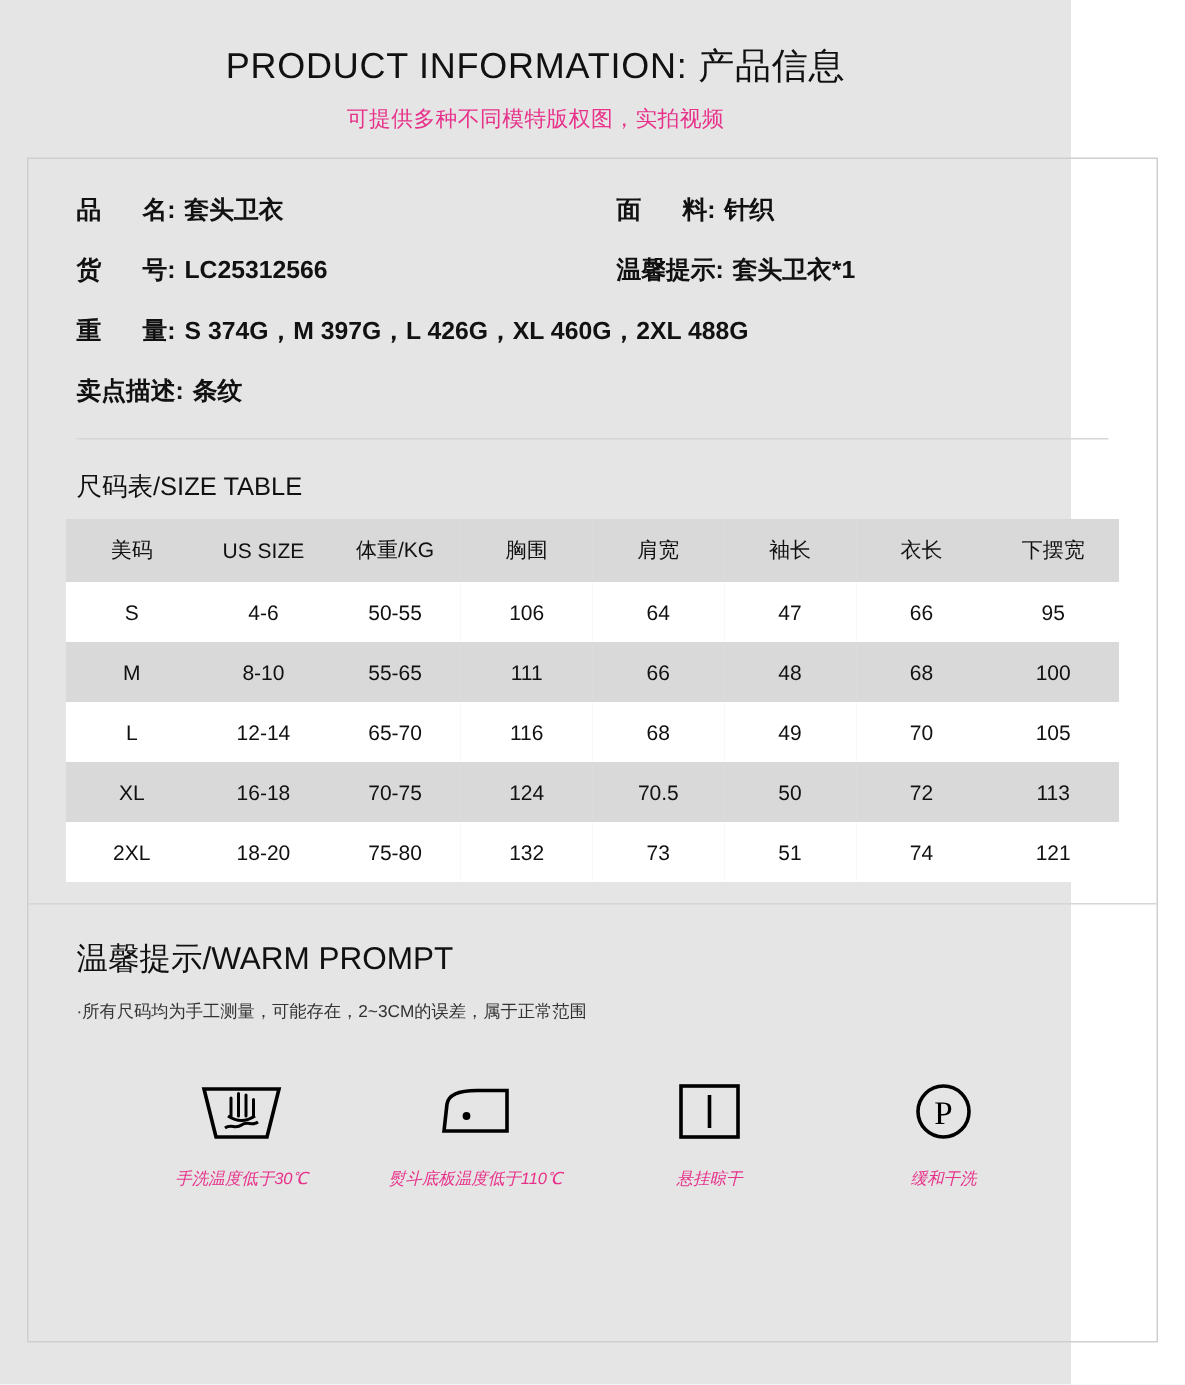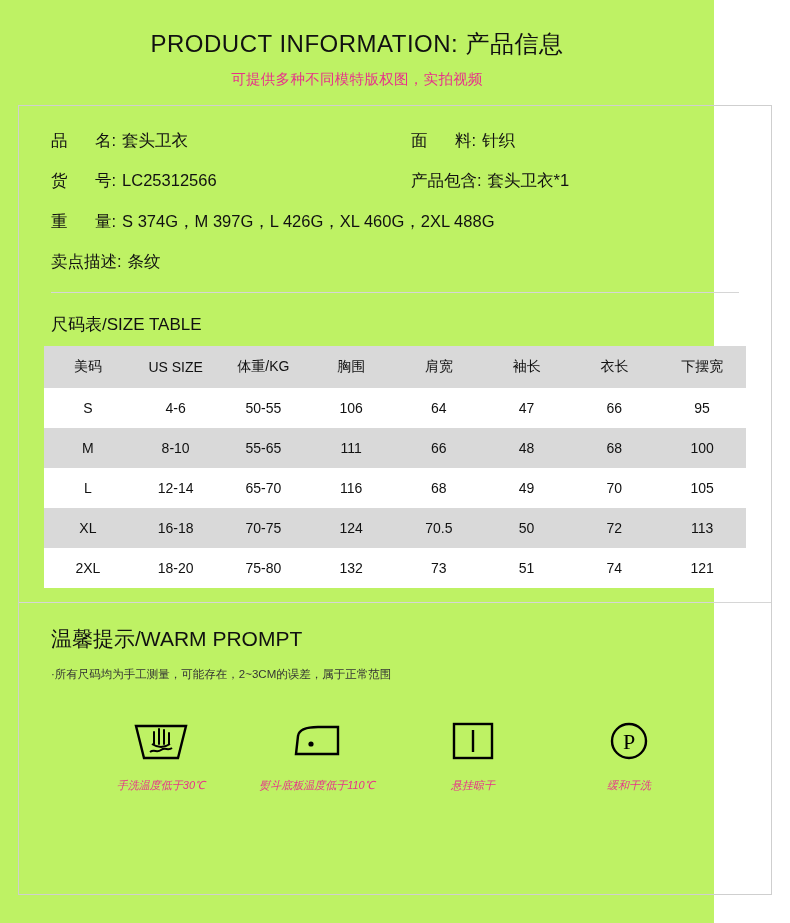--- a/index.html
+++ b/index.html
@@ -6,21 +6,21 @@
   html, body {
     margin: 0; padding: 0;
     width: 790px; height: 923px;
     background: #ffffff;
     font-family: "Liberation Sans", sans-serif;
     color: #000;
   }
   .page {
     width: 714px; height: 923px;
     position: relative;
-    background: #bef264;
+    background: #e5e5e5;
   }
   .title {
     text-align: center;
     font-size: 24px;
     letter-spacing: 0.5px;
     padding-top: 28px;
     font-weight: 400;
     color: #111;
   }
   .subtitle {
@@ -39,20 +39,21 @@
     border: 1px solid #cfcfcf;
   }
   .info-block {
     padding: 24px 32px 4px 32px;
   }
   .info-row {
     display: flex;
     font-size: 16.5px;
     margin-bottom: 19px;
     line-height: 1.3;
+    font-weight: bold;
   }
   .info-col {
     display: flex;
     align-items: baseline;
   }
   .col-left { width: 360px; }
   .lbl {
     display: inline-block;
     white-space: pre;
     color: #111;
@@ -151,21 +152,21 @@
           <span class="val">针织</span>
         </div>
       </div>
 
       <div class="info-row">
         <div class="info-col col-left">
           <span class="lbl">货      号:</span>
           <span class="val">LC25312566</span>
         </div>
         <div class="info-col">
-          <span class="lbl">产品包含:</span>
+          <span class="lbl">温馨提示:</span>
           <span class="val">套头卫衣*1</span>
         </div>
       </div>
 
       <div class="info-row">
         <div class="info-col">
           <span class="lbl">重      量:</span>
           <span class="wide-val">S 374G，M 397G，L 426G，XL 460G，2XL 488G</span>
         </div>
       </div>

